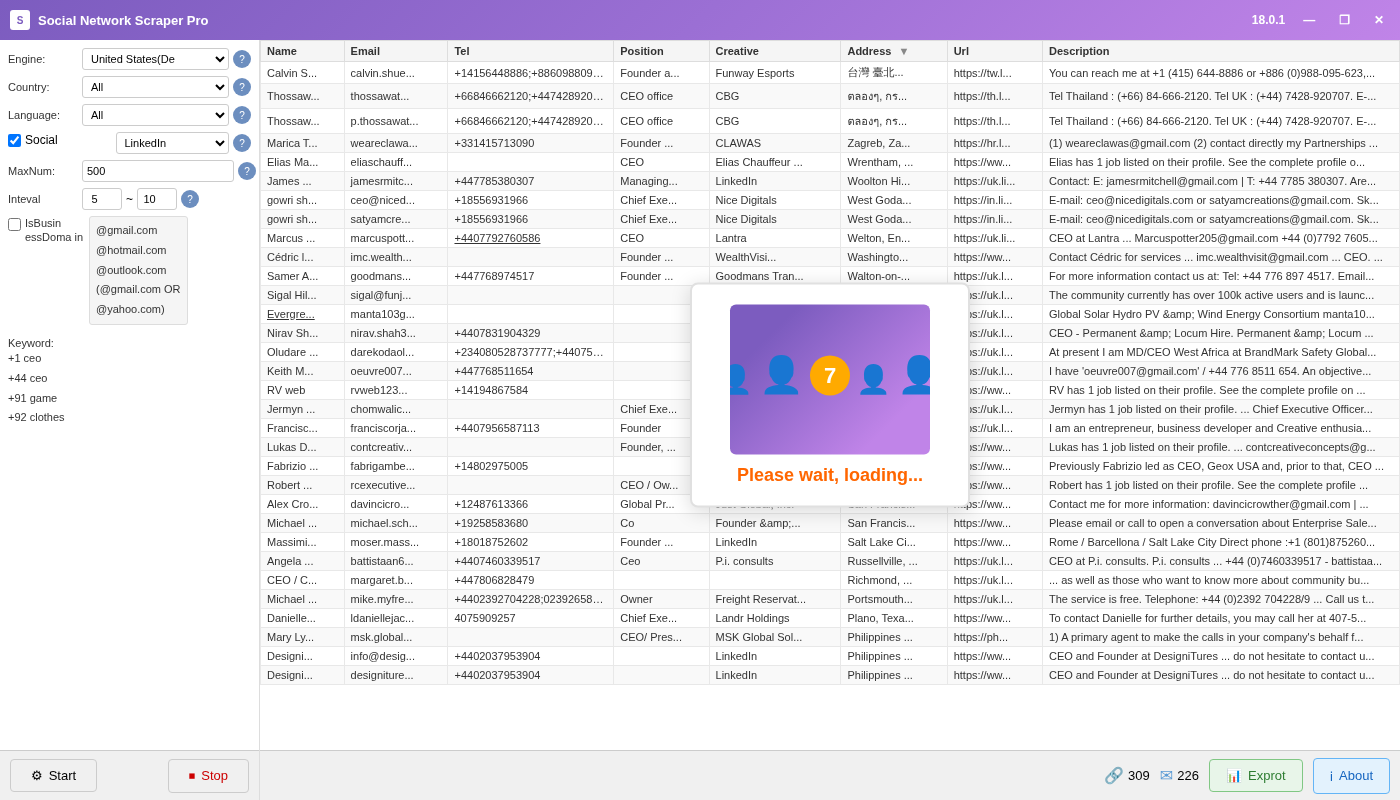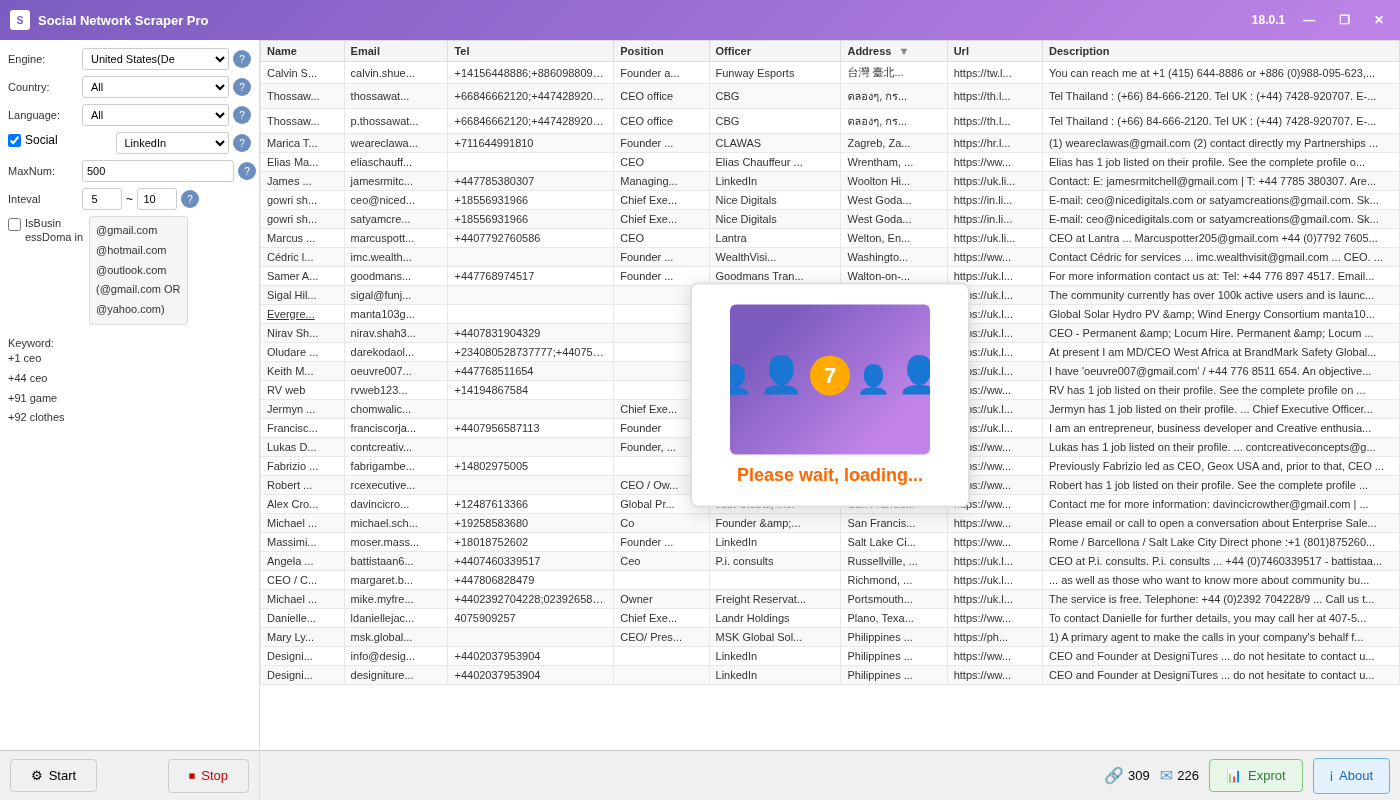--- a/index.html
+++ b/index.html
@@ -335,21 +335,21 @@
 
   <div class="table-area">
     <div class="data-table-wrapper table-relative">
       <table>
         <thead>
           <tr>
             <th>Name</th>
             <th>Email</th>
             <th>Tel</th>
             <th>Position</th>
-            <th>Officer</th>
+            <th>Creative</th>
             <th>Address <span class="sort-arrow">▼</span></th>
             <th>Url</th>
             <th>Description</th>
           </tr>
         </thead>
         <tbody id="table-body">
         <tr>
               <td style="max-width: 130px;">Calvin S...</td>
               <td style="max-width: 130px;">calvin.shue...</td>
               <td style="max-width: 130px;">+14156448886;+8860988095623</td>
@@ -375,21 +375,21 @@
               <td style="max-width: 130px;">+66846662120;+447428920707</td>
               <td style="max-width: 130px;">CEO office</td>
               <td style="max-width: 130px;">CBG</td>
               <td style="max-width: 130px;">ตลองๆ, กร...</td>
               <td style="max-width: 130px;">https://th.l...</td>
               <td style="max-width: 280px;">Tel Thailand : (+66) 84-666-2120. Tel UK : (+44) 7428-920707. E-...</td>
             </tr>
             <tr>
               <td style="max-width: 130px;">Marica T...</td>
               <td style="max-width: 130px;">weareclawa...</td>
-              <td style="max-width: 130px;">+711644991810</td>
+              <td style="max-width: 130px;">+331415713090</td>
               <td style="max-width: 130px;">Founder ...</td>
               <td style="max-width: 130px;">CLAWAS</td>
               <td style="max-width: 130px;">Zagreb, Za...</td>
               <td style="max-width: 130px;">https://hr.l...</td>
               <td style="max-width: 280px;">(1) weareclawas@gmail.com (2) contact directly my Partnerships ...</td>
             </tr>
             <tr>
               <td style="max-width: 130px;">Elias Ma...</td>
               <td style="max-width: 130px;">eliaschauff...</td>
               <td style="max-width: 130px;"></td>
@@ -425,21 +425,21 @@
               <td style="max-width: 130px;">+18556931966</td>
               <td style="max-width: 130px;">Chief Exe...</td>
               <td style="max-width: 130px;">Nice Digitals</td>
               <td style="max-width: 130px;">West Goda...</td>
               <td style="max-width: 130px;">https://in.li...</td>
               <td style="max-width: 280px;">E-mail: ceo@nicedigitals.com or satyamcreations@gmail.com. Sk...</td>
             </tr>
             <tr>
               <td style="max-width: 130px;">Marcus ...</td>
               <td style="max-width: 130px;">marcuspott...</td>
-              <td style="max-width: 130px;">+4407792760586</td>
+              <td style="max-width: 130px; text-decoration: underline;">+4407792760586</td>
               <td style="max-width: 130px;">CEO</td>
               <td style="max-width: 130px;">Lantra</td>
               <td style="max-width: 130px;">Welton, En...</td>
               <td style="max-width: 130px;">https://uk.li...</td>
               <td style="max-width: 280px;">CEO at Lantra ... Marcuspotter205@gmail.com +44 (0)7792 7605...</td>
             </tr>
             <tr>
               <td style="max-width: 130px;">Cédric l...</td>
               <td style="max-width: 130px; margin-left: 31px;">imc.wealth...</td>
               <td style="max-width: 130px;"></td>

